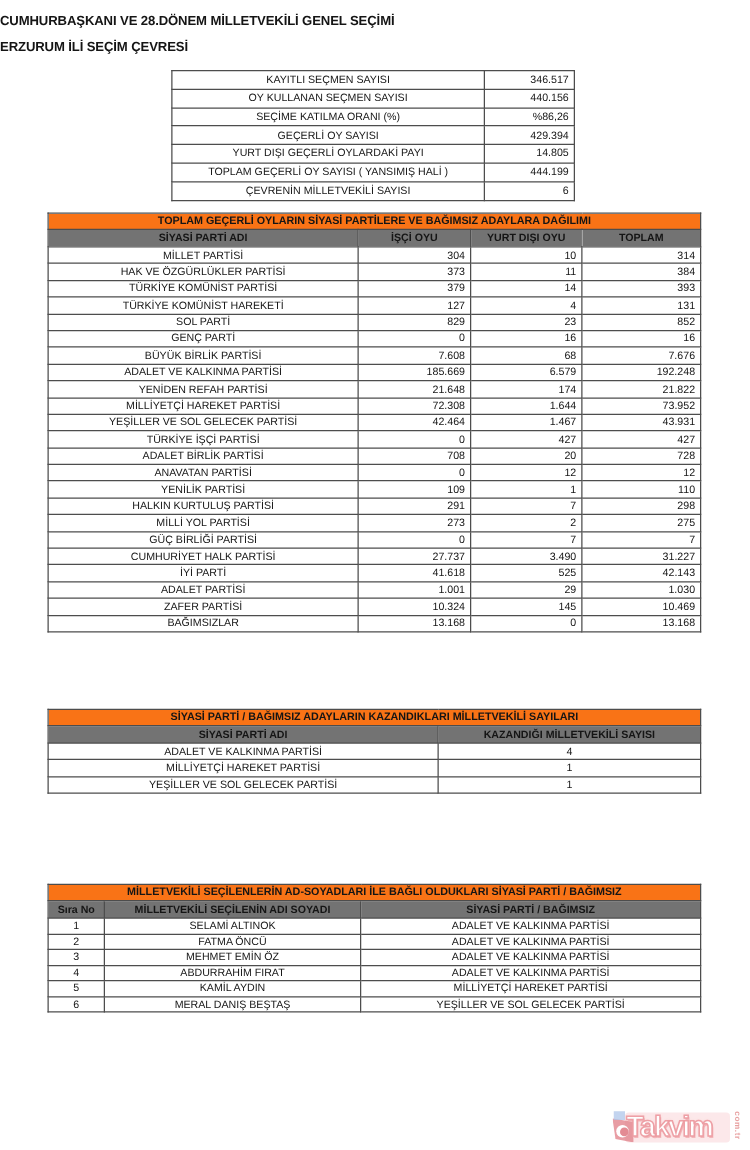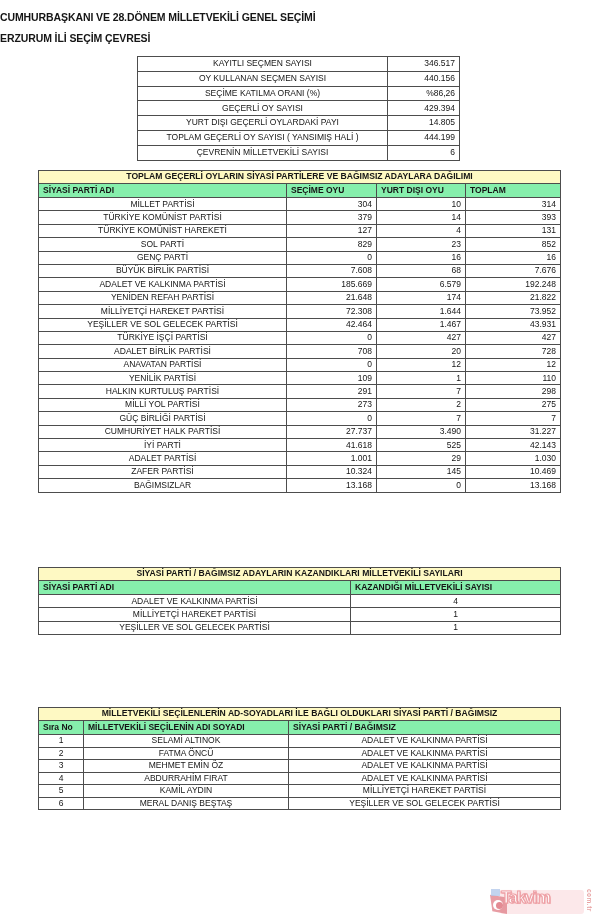--- a/index.html
+++ b/index.html
@@ -13,45 +13,45 @@
   }
   table{
     border-collapse:collapse;table-layout:fixed;position:absolute;
     font-size:8.5px;color:#151515;
   }
   th,td{
     border:1px solid #4d4d4d;padding:0 4px;overflow:hidden;
     white-space:nowrap;line-height:1.1;
   }
   .title-row th{
-    text-align:center;font-weight:bold;background:#fef9c3;height:12px;
+    text-align:center;font-weight:bold;background:#f97316;height:12px;
     font-size:8.6px;
   }
   .head-row th{
-    text-align:left;font-weight:bold;background:#86efac;height:13px;
+    text-align:center;font-weight:bold;background:#737373;height:13px;
   }
   td{height:12.4px;}
   .elected td{height:11.5px;}
   .left{text-align:center}.num{text-align:right}.ctr{text-align:center}
   .summary td{height:13.8px;}
 
   
   .watermark{position:absolute;left:490px;top:886px;width:108px;height:32px;opacity:.55;}
   .wm-bg{position:absolute;left:10px;top:4px;width:84px;height:24px;
     background:rgba(238,120,125,.30);border-radius:3px;}
   .wm-icon{position:absolute;left:0;top:8px;width:17px;height:20px;
     background:rgba(205,45,60,.85);
     clip-path:polygon(0 4%,100% 18%,100% 100%,14% 86%);}
   .wm-crescent{position:absolute;left:3px;top:6px;width:10px;height:10px;
     border-radius:50%;background:#fff;}
   .wm-crescent::after{content:"";position:absolute;left:3px;top:2px;width:7px;height:7px;
     border-radius:50%;background:rgba(205,45,60,1);}
   .wm-blue{position:absolute;left:1px;top:3px;width:9px;height:7px;
     background:rgba(110,150,215,.75);}
-  .wm-text{position:absolute;left:11px;top:2px;font-weight:bold;font-size:17px;
+  .wm-text{position:absolute;left:11px;top:2px;font-weight:bold;font-size:23px;
     letter-spacing:-1.5px;color:#ffffff;
     -webkit-text-stroke:1.2px rgba(222,75,85,.95);
     text-shadow:0 0 2px rgba(222,75,85,.55),1px 1px 0 rgba(222,75,85,.65);}
   .wm-domain{position:absolute;left:96px;top:3px;font-size:6.5px;font-weight:bold;
     color:rgba(210,75,75,.95);writing-mode:vertical-rl;letter-spacing:.5px;}
 </style>
 </head>
 <body>
 
 <div class="page-title" style="top:11px">CUMHURBAŞKANI VE 28.DÖNEM MİLLETVEKİLİ GENEL SEÇİMİ</div>
@@ -100,31 +100,37 @@
       <col style="width:90px">
       <col style="width:89px">
       <col style="width:95px">
     </colgroup>
   <thead>
     <tr class="title-row">
       <th colspan="4">TOPLAM GEÇERLİ OYLARIN SİYASİ PARTİLERE VE BAĞIMSIZ ADAYLARA DAĞILIMI</th>
     </tr>
     <tr class="head-row">
         <th>SİYASİ PARTİ ADI</th>
-        <th>SEÇİME OYU</th>
+        <th>İŞÇİ OYU</th>
         <th>YURT DIŞI OYU</th>
         <th>TOPLAM</th>
       </tr>
   </thead>
   <tbody>
       <tr>
         <td class="left">MİLLET PARTİSİ</td>
         <td class="num">304</td>
         <td class="num">10</td>
         <td class="num">314</td>
+      </tr>
+      <tr>
+        <td class="left">HAK VE ÖZGÜRLÜKLER PARTİSİ</td>
+        <td class="num">373</td>
+        <td class="num">11</td>
+        <td class="num">384</td>
       </tr>
       <tr>
         <td class="left">TÜRKİYE KOMÜNİST PARTİSİ</td>
         <td class="num">379</td>
         <td class="num">14</td>
         <td class="num">393</td>
       </tr>
       <tr>
         <td class="left">TÜRKİYE KOMÜNİST HAREKETİ</td>
         <td class="num">127</td>

